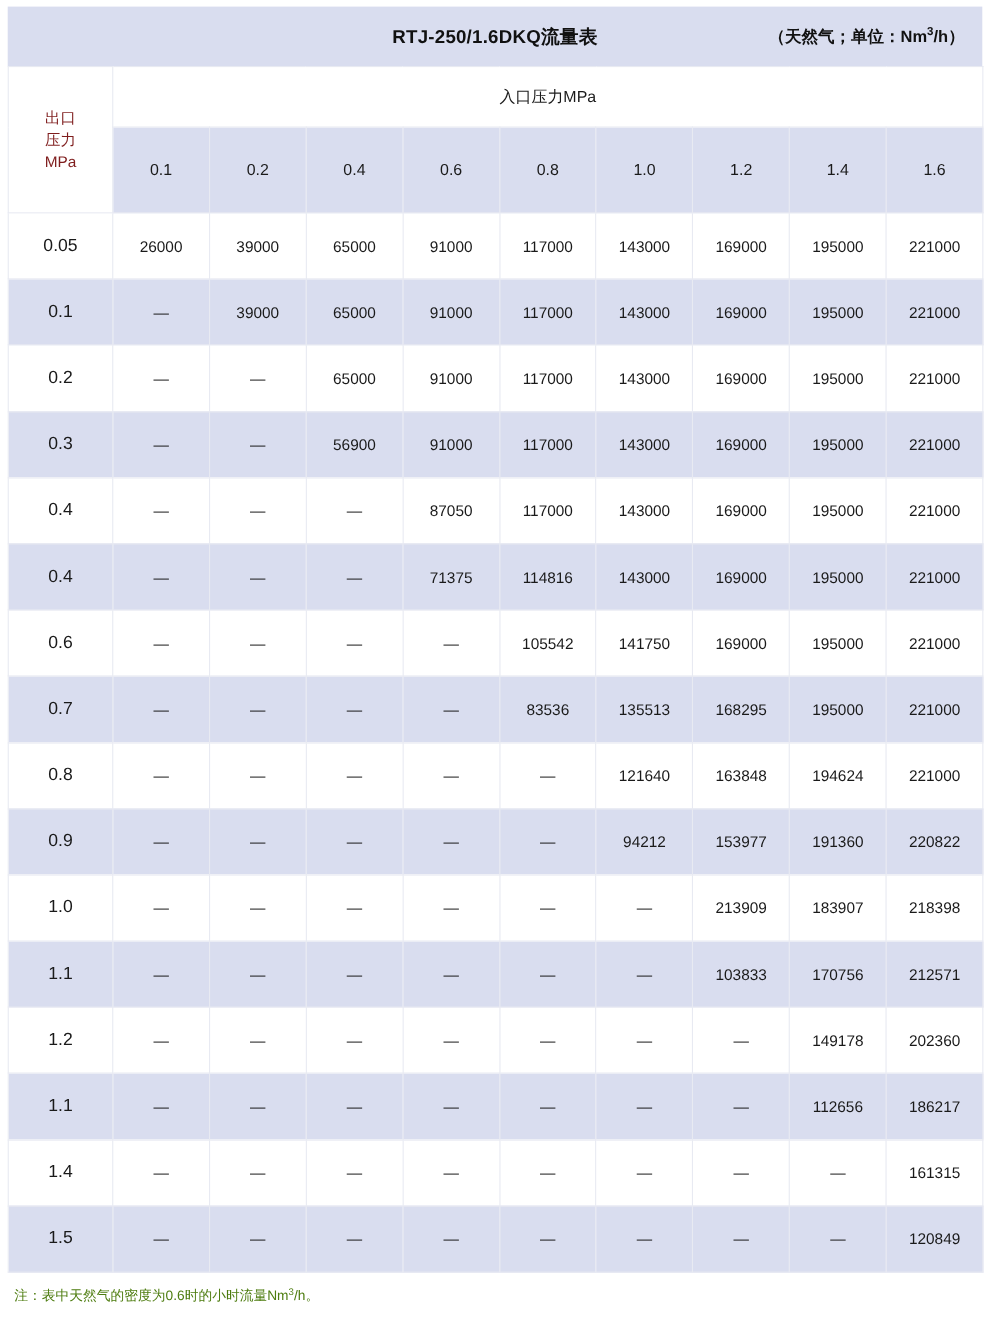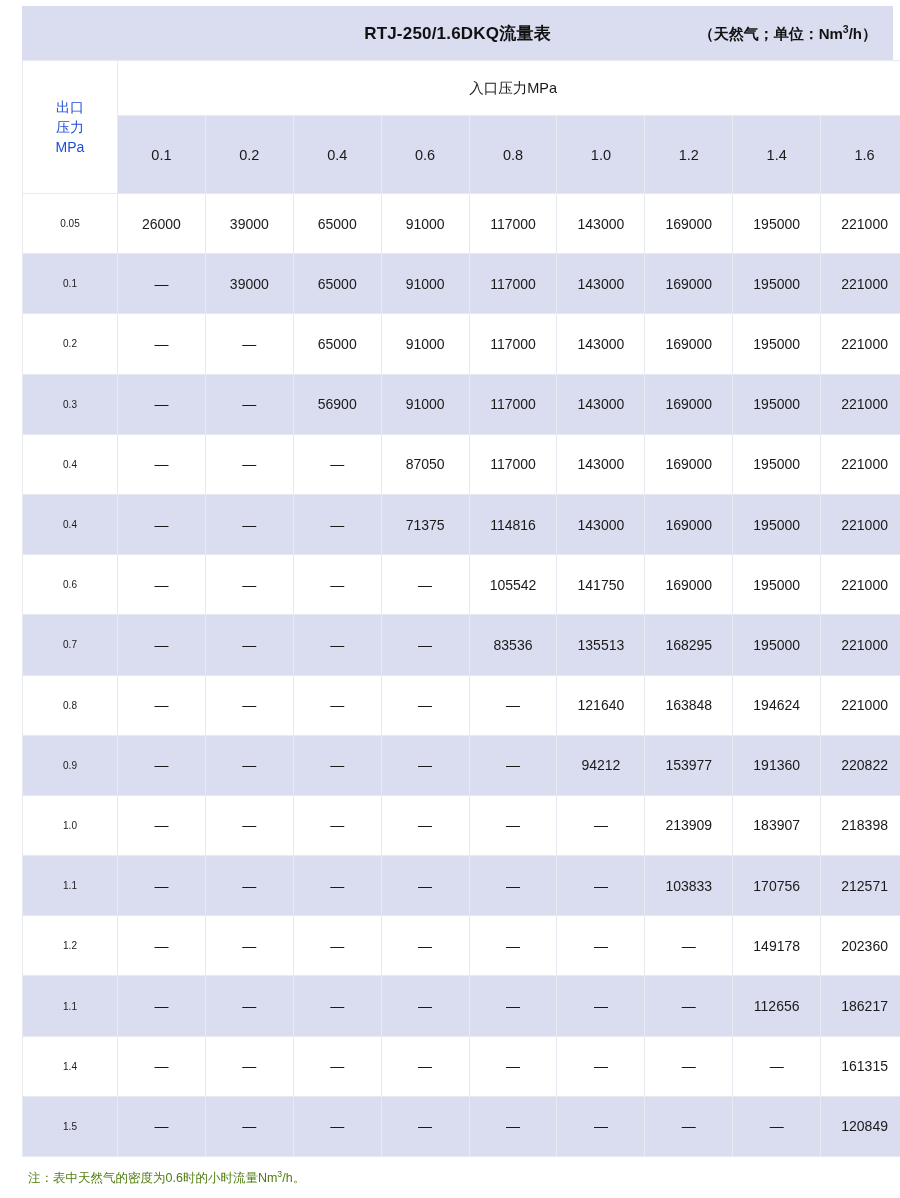--- a/index.html
+++ b/index.html
@@ -12,21 +12,21 @@
     height: 1198px;
     font-family: "Liberation Sans", "DejaVu Sans", sans-serif;
     color: #1a1a1a;
     overflow: hidden;
   }
 
   .page {
     width: 900px;
     height: 962px;
     box-sizing: border-box;
-    padding: 6px 7px 0 22px;
+    padding: 6px 7px 0 7px;
     background: #ffffff;
     position: relative;
   }
 
   
   .title-bar {
     height: 54px;
     background: #d9ddef;
     display: flex;
     align-items: center;
@@ -69,21 +69,21 @@
     vertical-align: middle;
     font-weight: normal;
     padding: 0;
   }
 
   
   .stub {
     background: #ffffff;
     font-size: 14px;
     line-height: 1.45;
-    color: #1d4ed8;
+    color: #7f1d1d;
     height: 131px;
   }
   .stub .l { display: block; }
 
   
   .grp-head {
     background: #ffffff;
     height: 54px;
     font-size: 14.5px;
     color: #1a1a1a;
@@ -99,21 +99,21 @@
   }
 
   
   tbody tr { height: 60.2px; }
   tbody tr.odd  td { background: #ffffff; }
   tbody tr.even td { background: #d9ddef; }
   tbody td {
     font-size: 14px;
     color: #1a1a1a;
   }
-  tbody td.rowhdr { font-size: 10px; }
+  tbody td.rowhdr { font-size: 16px; }
   td.dash { letter-spacing: 0; }
 
   
   .footnote {
     margin-top: 11px;
     padding-left: 6px;
     font-size: 12.5px;
     color: #4d7c0f;
     line-height: 1.4;
   }

